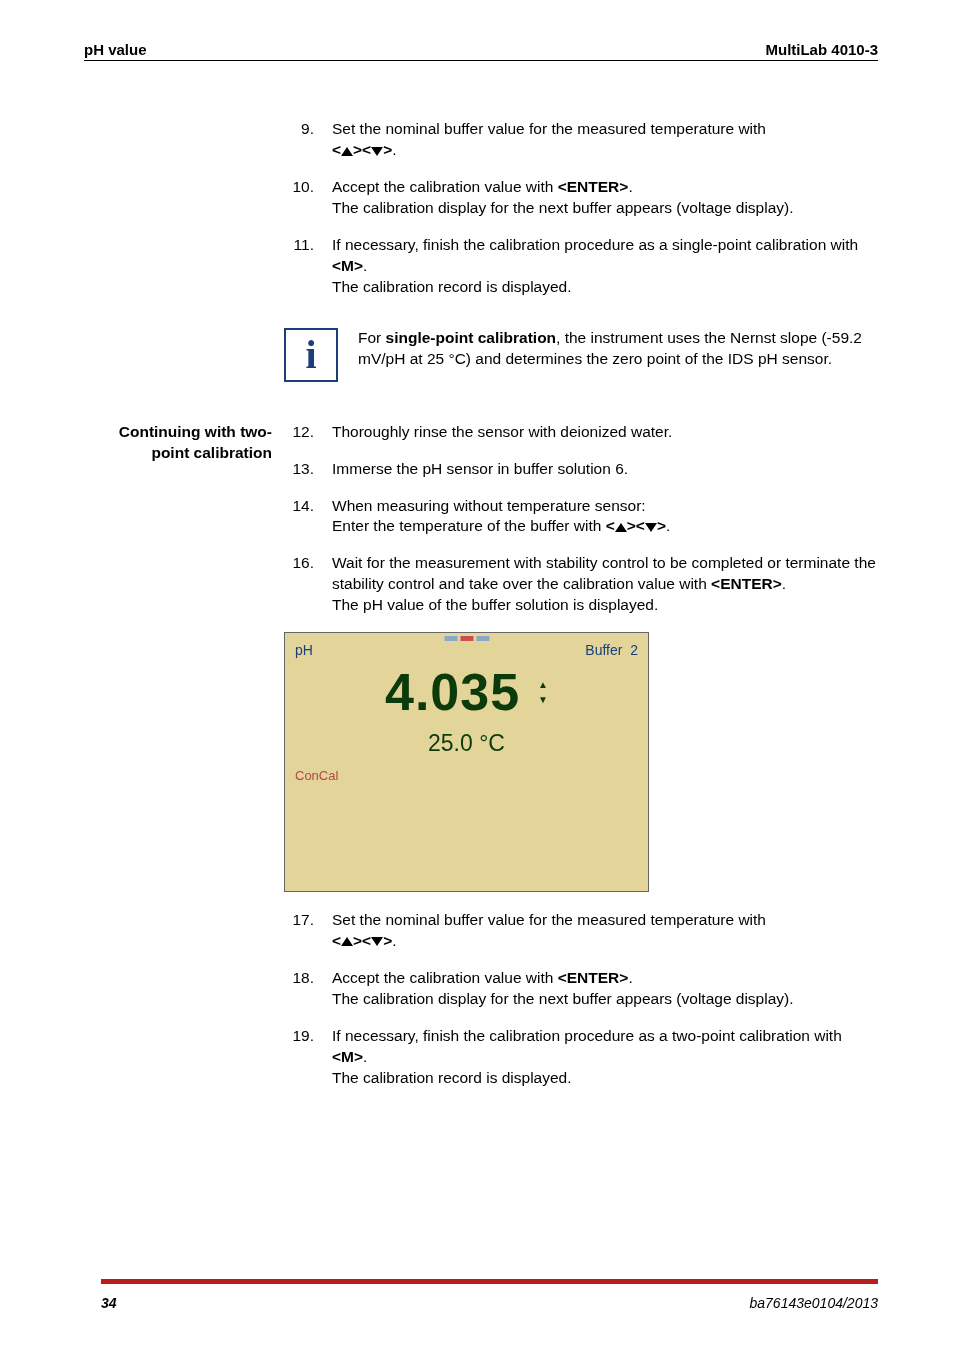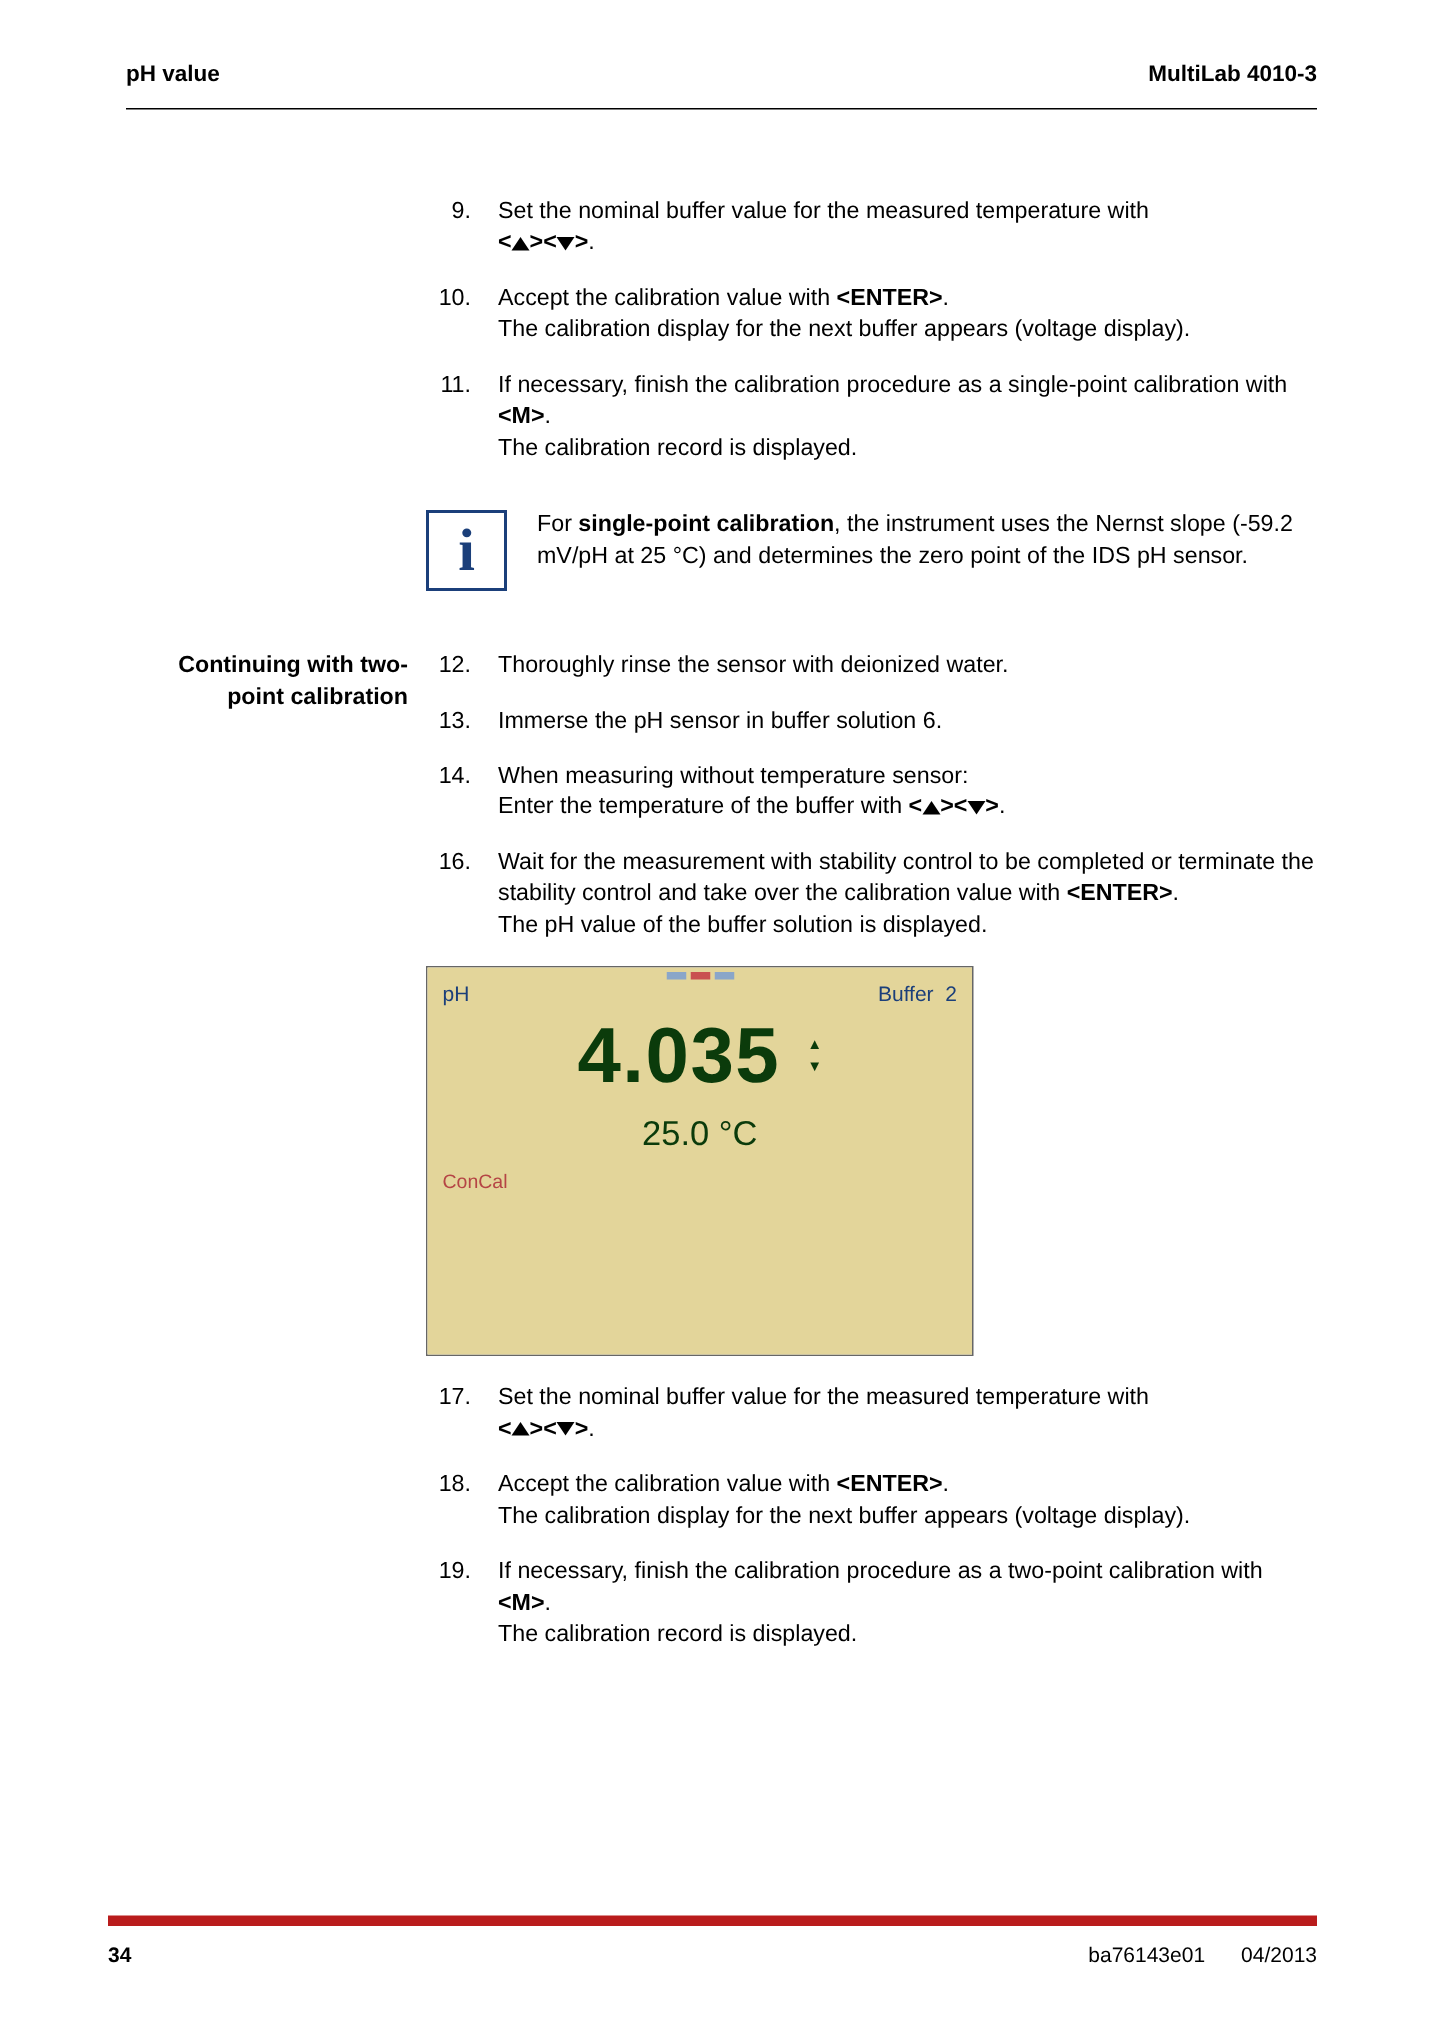--- a/index.html
+++ b/index.html
@@ -12,21 +12,20 @@
       width: 954px;
       height: 1351px;
       position: relative;
       padding: 40px 76px 40px 84px;
     }
     .header {
       display: flex;
       justify-content: space-between;
       font-weight: bold;
       font-size: 15px;
-      padding-bottom: 12px;
       border-bottom: 1px solid #000;
       margin-bottom: 58px;
     }
     .content {
       display: grid;
       grid-template-columns: 200px 1fr;
       column-gap: 0;
     }
     .side-label {
       font-weight: bold;
@@ -150,34 +149,34 @@
       background: #fff;
       display: flex;
       align-items: center;
       justify-content: center;
       font-size: 12.5px;
       color: #000;
     }
     .footer {
       position: absolute;
       bottom: 38px;
-      left: 72px;
+      left: 101px;
       right: 76px;
-      border-top: 7px solid #b91c1c;
+      border-top: 5px solid #b91c1c;
       padding-top: 10px;
       display: flex;
       justify-content: space-between;
       font-size: 14px;
+      font-style: italic;
     }
     .footer-left {
       font-weight: bold;
     }
     .footer-right {
       display: flex;
-      gap: 24px;
       align-items: flex-end;
     }
     .tri-up, .tri-down {
       display: inline-block;
       width: 0; height: 0;
       border-left: 6px solid transparent;
       border-right: 6px solid transparent;
       vertical-align: middle;
     }
     .tri-up { border-bottom: 9px solid #000; }

